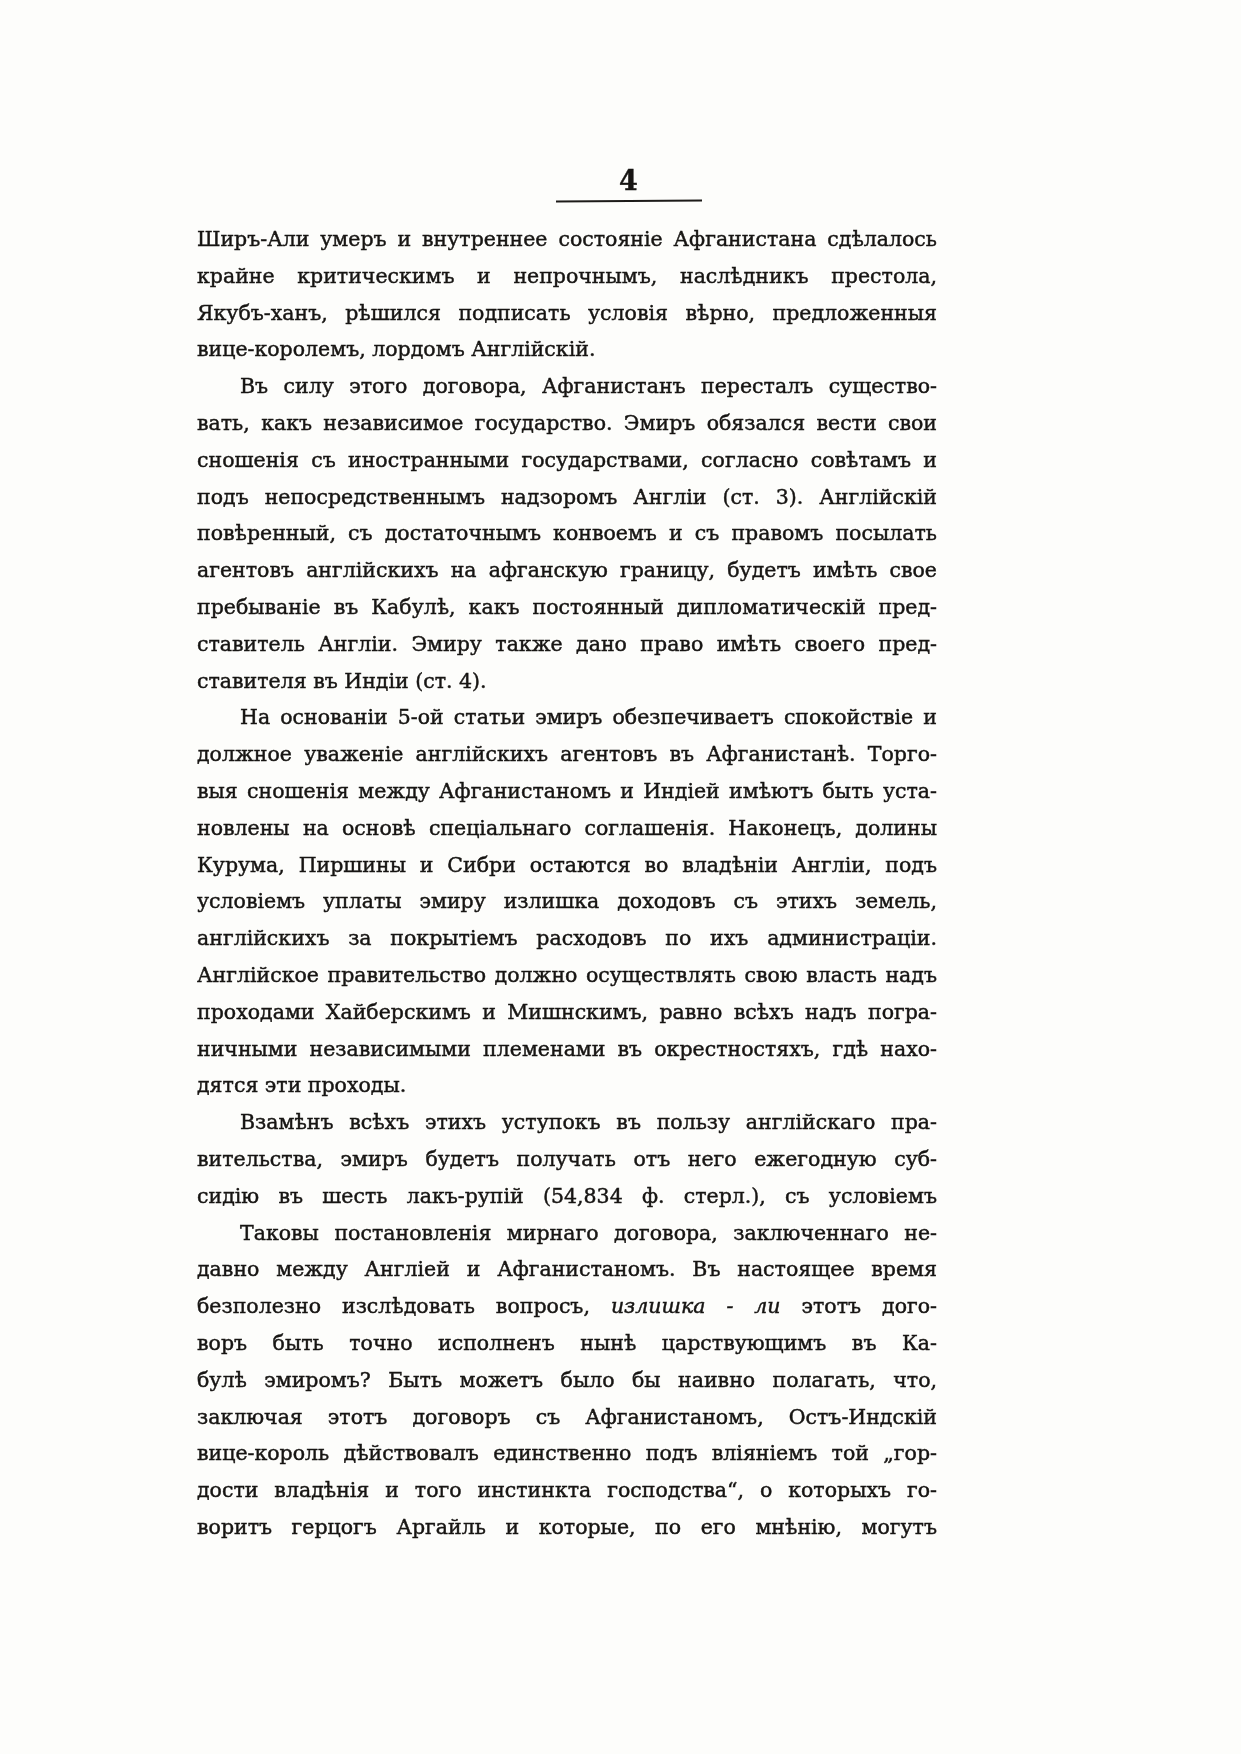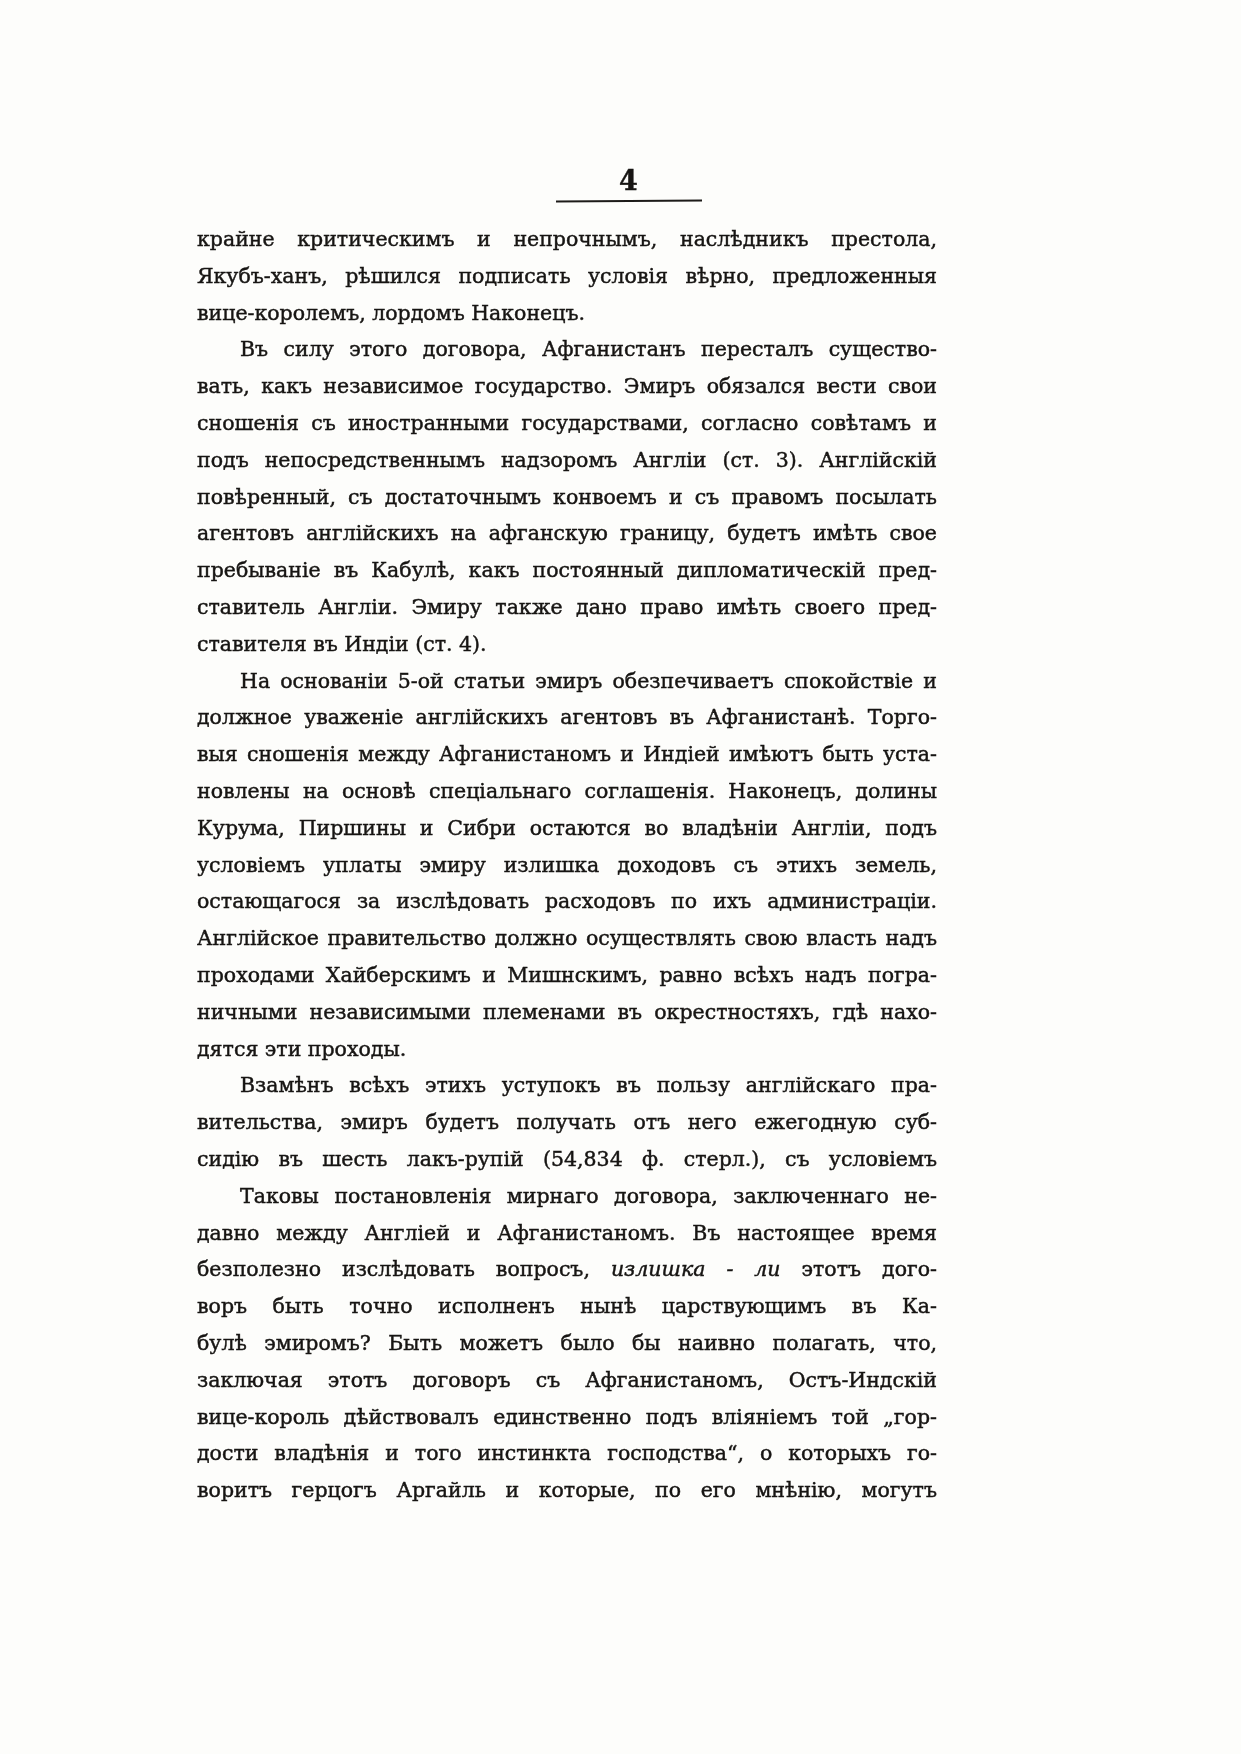--- a/index.html
+++ b/index.html
@@ -76,23 +76,24 @@
 <div class="page">
 
   <div class="pagehead">
     <span class="pagenum">4</span>
     <span class="pagerule"></span>
   </div>
 
   <div class="text-block" style="font-size: 20.5px;">
 
     <p class="para">
+      <span class="line">Ширъ-Али умеръ и внутреннее состояніе Афганистана сдѣлалось</span>
       <span class="line">крайне критическимъ и непрочнымъ, наслѣдникъ престола,</span>
       <span class="line">Якубъ-ханъ, рѣшился подписать условія вѣрно, предложенныя</span>
-      <span class="line end">вице-королемъ, лордомъ Наконецъ.</span>
+      <span class="line end">вице-королемъ, лордомъ Англійскій.</span>
     </p>
 
     <p class="para indent">
       <span class="line">Въ силу этого договора, Афганистанъ пересталъ существо-</span>
       <span class="line">вать, какъ независимое государство. Эмиръ обязался вести свои</span>
       <span class="line">сношенія съ иностранными государствами, согласно совѣтамъ и</span>
       <span class="line">подъ непосредственнымъ надзоромъ Англіи (ст. 3). Англійскій</span>
       <span class="line">повѣренный, съ достаточнымъ конвоемъ и съ правомъ посылать</span>
       <span class="line">агентовъ англійскихъ на афганскую границу, будетъ имѣть свое</span>
       <span class="line">пребываніе въ Кабулѣ, какъ постоянный дипломатическій пред-</span>
@@ -100,21 +101,21 @@
       <span class="line end">ставителя въ Индіи (ст. 4).</span>
     </p>
 
     <p class="para indent">
       <span class="line">На основаніи 5-ой статьи эмиръ обезпечиваетъ спокойствіе и</span>
       <span class="line">должное уваженіе англійскихъ агентовъ въ Афганистанѣ. Торго-</span>
       <span class="line">выя сношенія между Афганистаномъ и Индіей имѣютъ быть уста-</span>
       <span class="line">новлены на основѣ спеціальнаго соглашенія. Наконецъ, долины</span>
       <span class="line">Курума, Пиршины и Сибри остаются во владѣніи Англіи, подъ</span>
       <span class="line">условіемъ уплаты эмиру излишка доходовъ съ этихъ земель,</span>
-      <span class="line">остающагося за изслѣдовать расходовъ по ихъ администраціи.</span>
+      <span class="line">англійскихъ за покрытіемъ расходовъ по ихъ администраціи.</span>
       <span class="line">Англійское правительство должно осуществлять свою власть надъ</span>
       <span class="line">проходами Хайберскимъ и Мишнскимъ, равно всѣхъ надъ погра-</span>
       <span class="line">ничными независимыми племенами въ окрестностяхъ, гдѣ нахо-</span>
       <span class="line end">дятся эти проходы.</span>
     </p>
 
     <p class="para indent">
       <span class="line">Взамѣнъ всѣхъ этихъ уступокъ въ пользу англійскаго пра-</span>
       <span class="line">вительства, эмиръ будетъ получать отъ него ежегодную суб-</span>
       <span class="line">сидію въ шесть лакъ-рупій (54,834 ф. стерл.), съ условіемъ</span>

